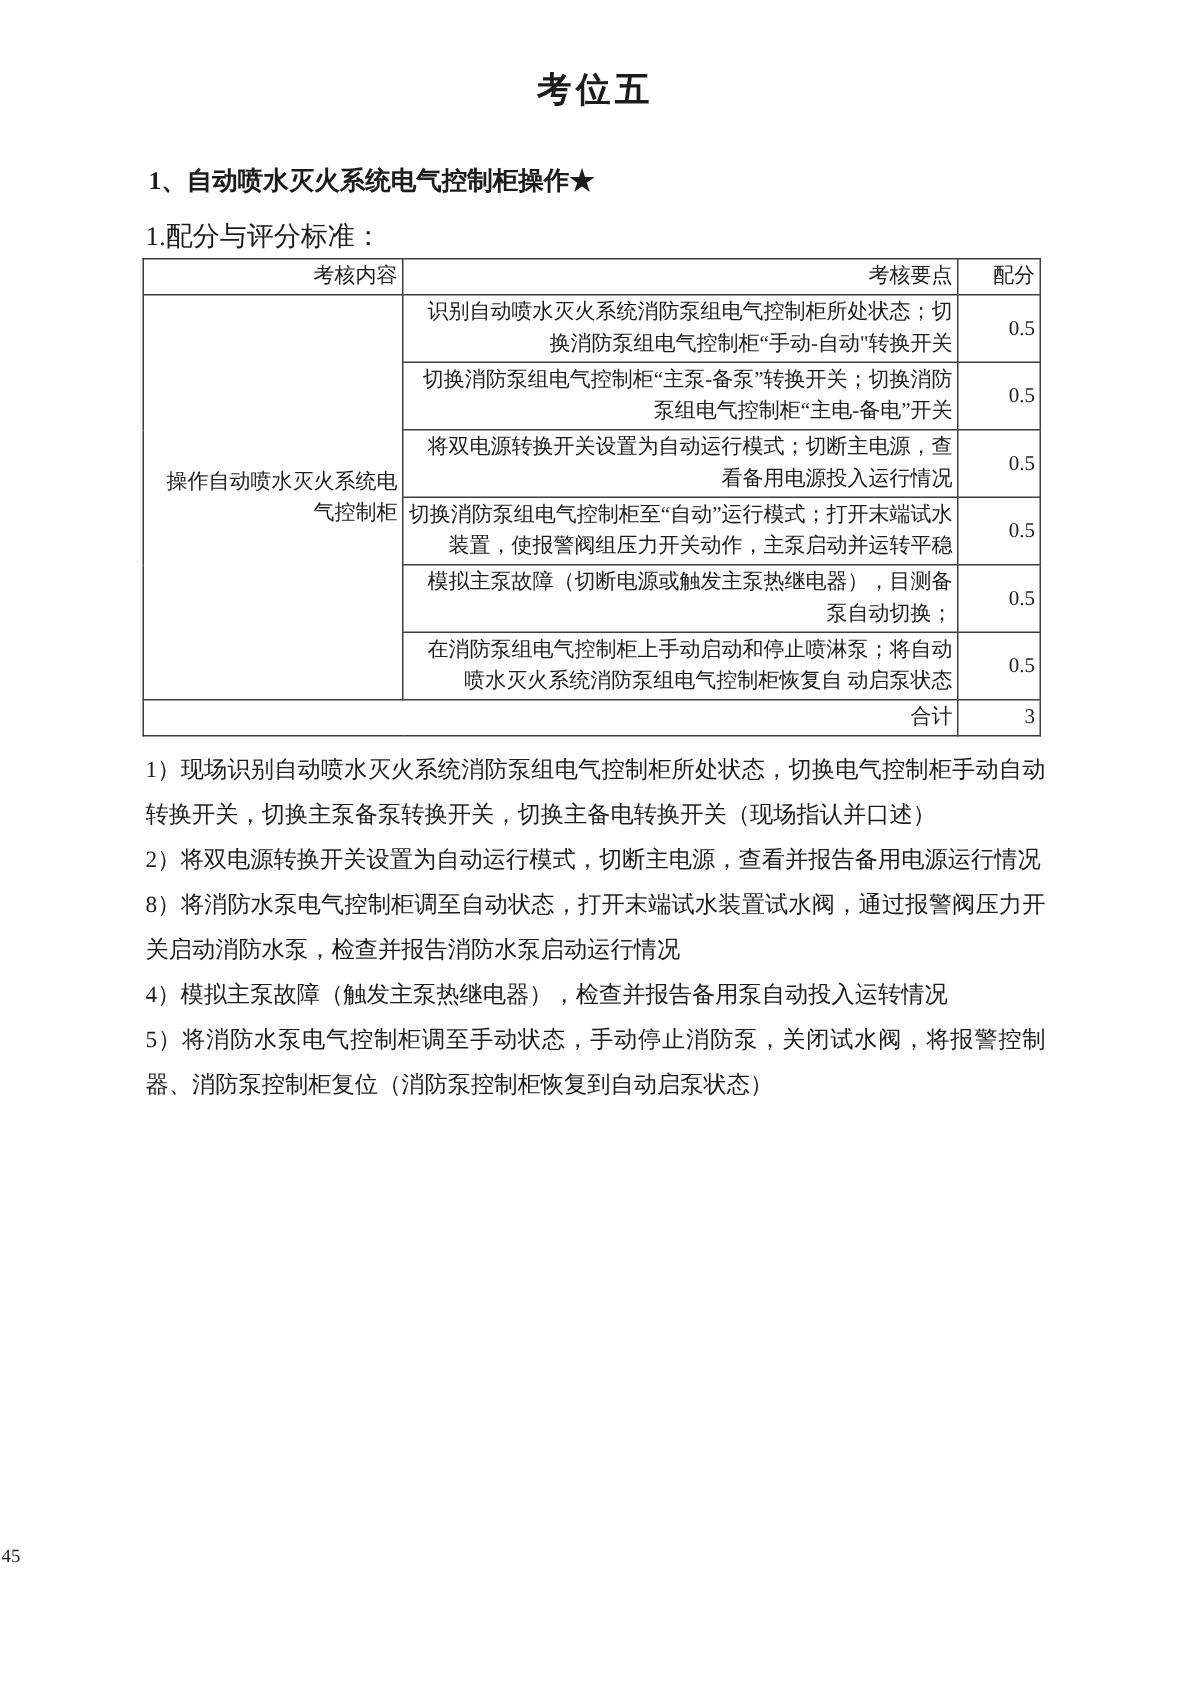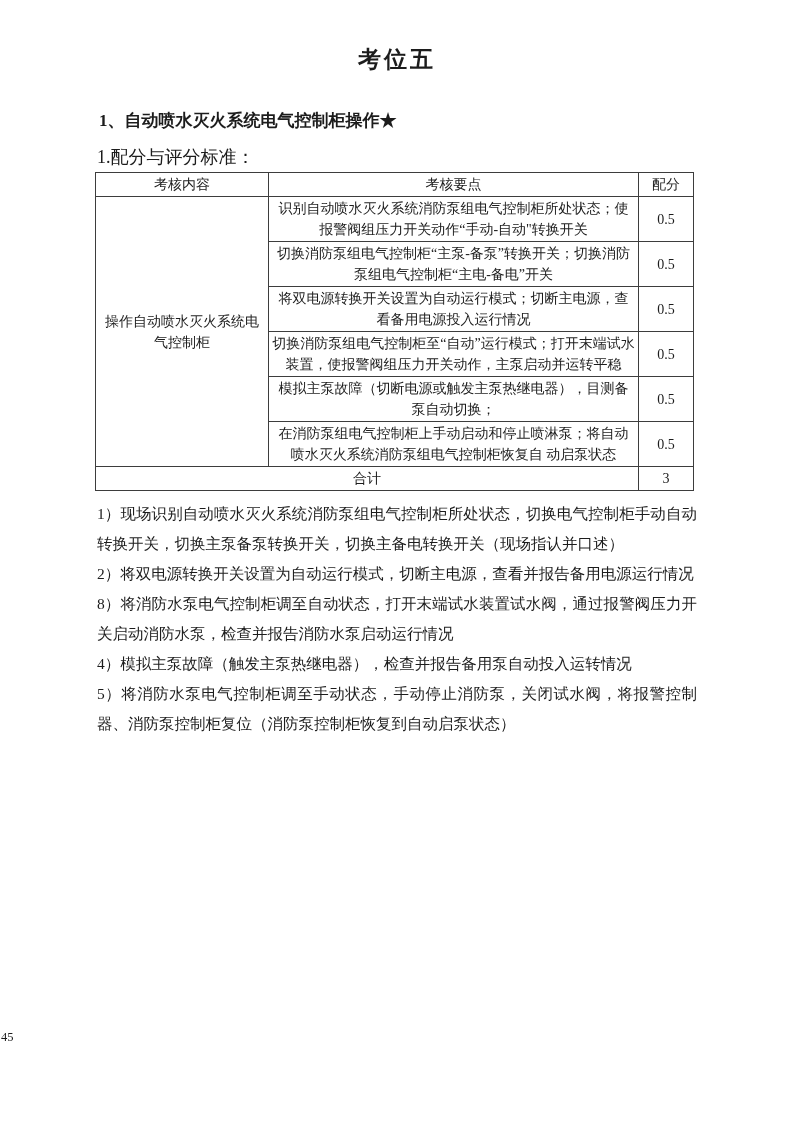--- a/index.html
+++ b/index.html
@@ -30,21 +30,21 @@
   table.score-table {
     border-collapse:collapse;
     margin-left:95px;
     width:598px;
     table-layout:fixed;
   }
   .score-table th, .score-table td {
     border:1px solid #3d3d3d;
     font-size:14px;
     line-height:21px;
-    text-align:center;
+    text-align:right;
     vertical-align:middle;
     padding:1px 3px;
     font-weight:normal;
   }
   .col-content { width:173px; }
   .col-point   { width:370px; }
   .col-score   { width:55px; }
   .content-cell { padding:0 12px; }
   .steps {
     margin:8px 0 0 97px;
@@ -90,21 +90,21 @@
     <col class="col-score">
   </colgroup>
   <tbody>
     <tr>
       <th>考核内容</th>
       <th>考核要点</th>
       <th>配分</th>
     </tr>
     <tr>
       <td class="content-cell" rowspan="6">操作自动喷水灭火系统电气控制柜</td>
-      <td>识别自动喷水灭火系统消防泵组电气控制柜所处状态；使报警阀组压力开关动作“手动-自动"转换开关</td>
+      <td>识别自动喷水灭火系统消防泵组电气控制柜所处状态；切换消防泵组电气控制柜“手动-自动"转换开关</td>
       <td>0.5</td>
     </tr>
     <tr>
       <td>切换消防泵组电气控制柜“主泵-备泵”转换开关；切换消防泵组电气控制柜“主电-备电”开关</td>
       <td>0.5</td>
     </tr>
     <tr>
       <td>将双电源转换开关设置为自动运行模式；切断主电源，查看备用电源投入运行情况</td>
       <td>0.5</td>
     </tr>

